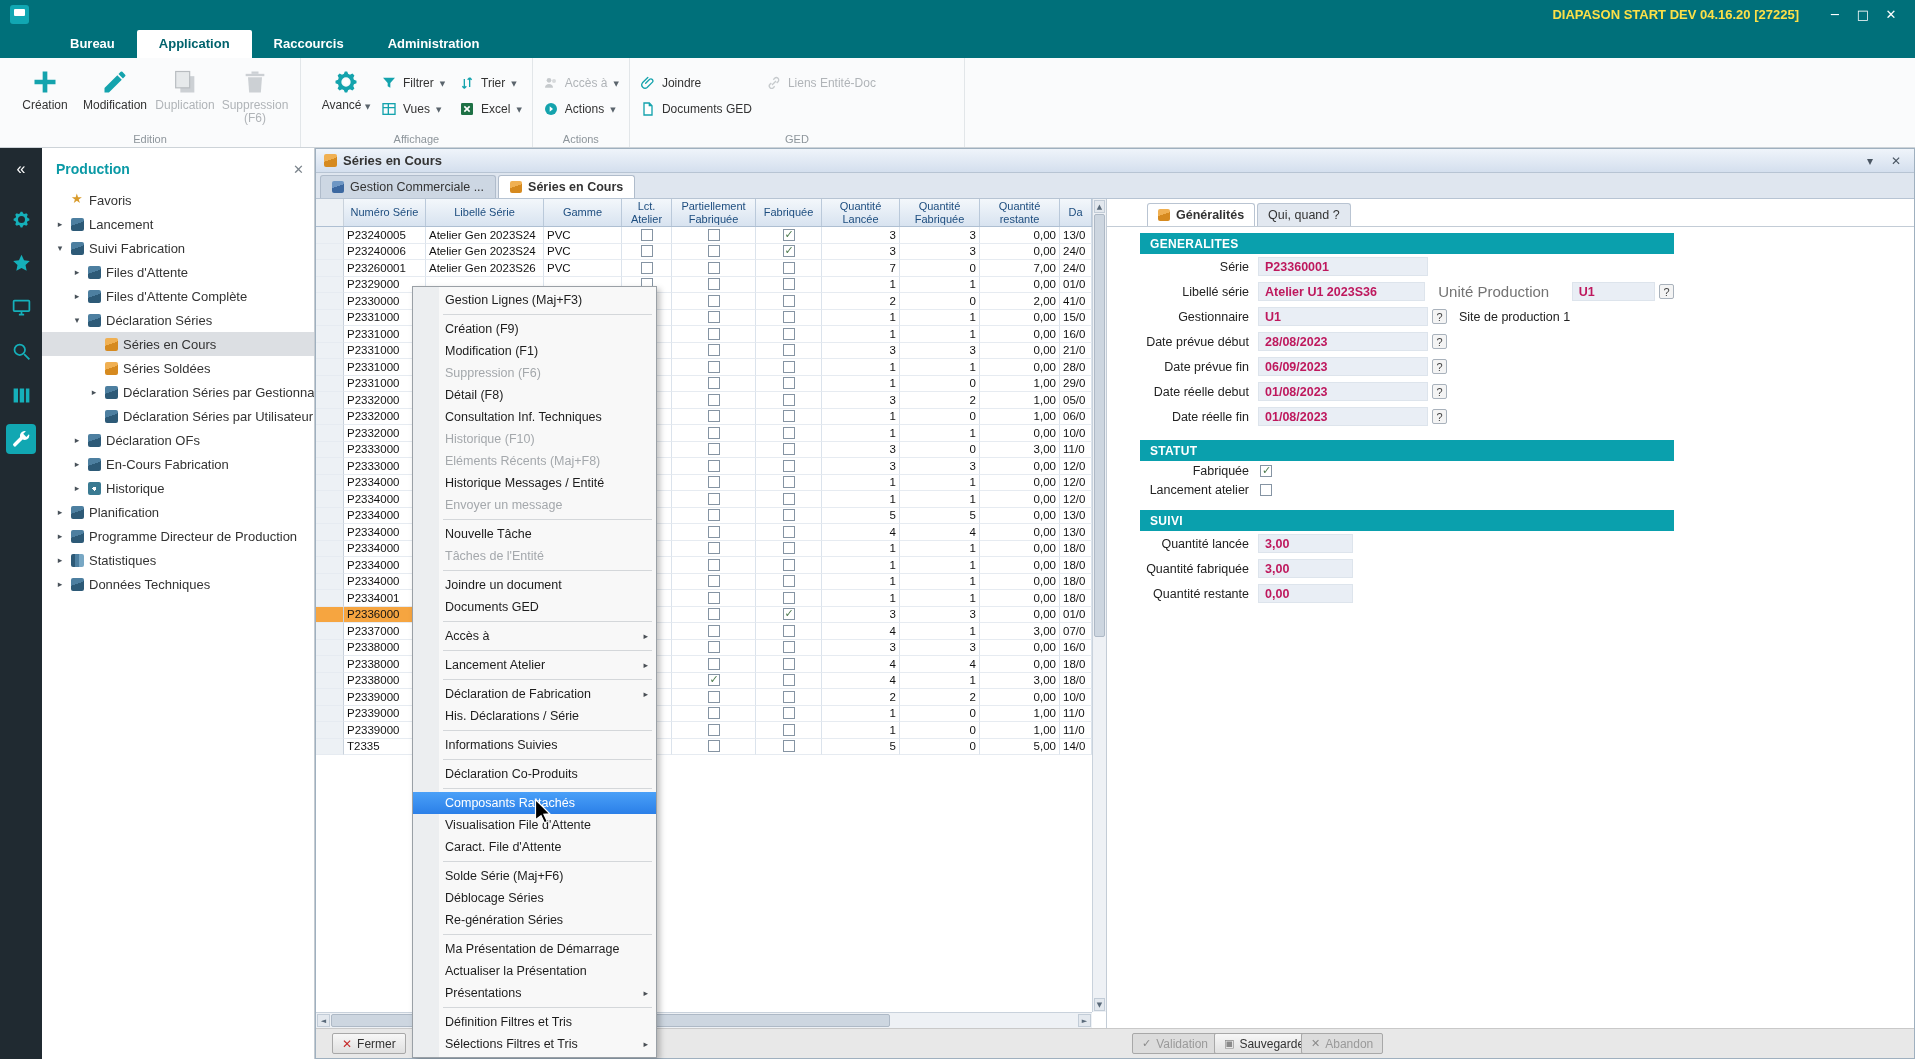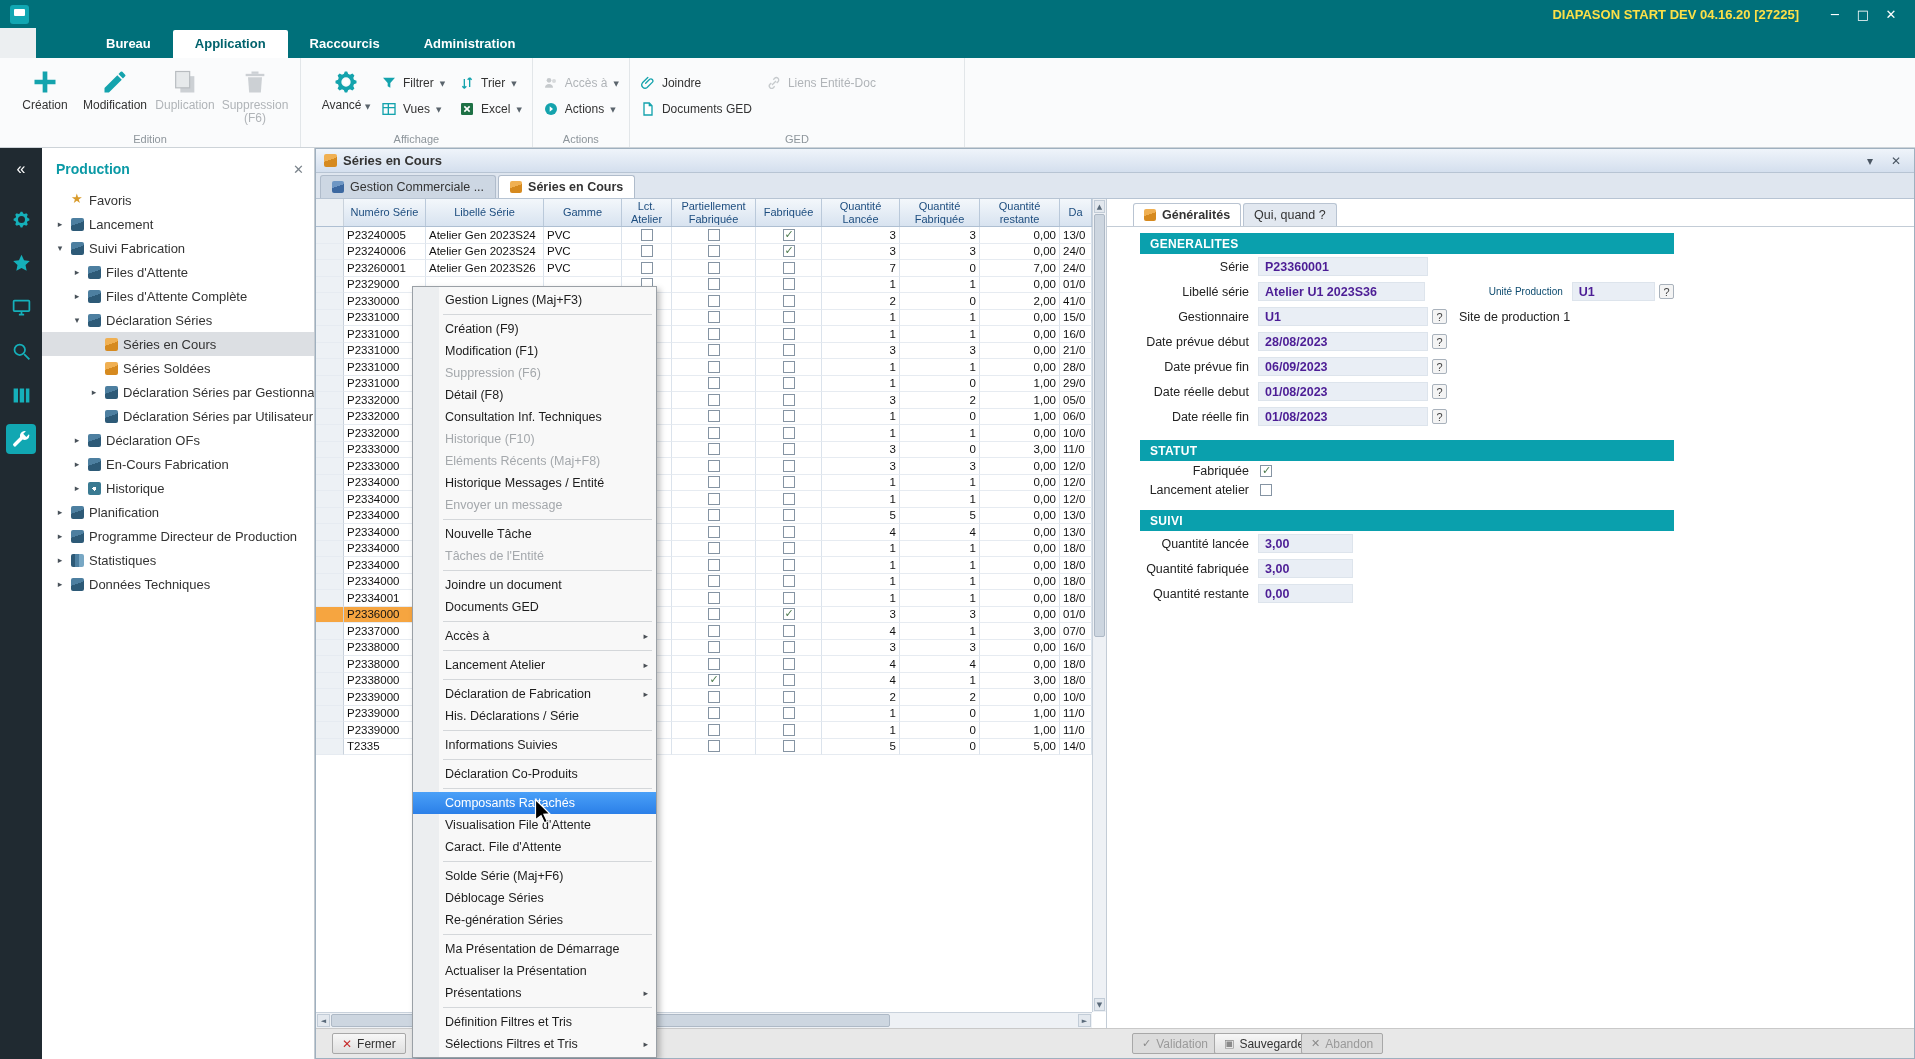--- a/index.html
+++ b/index.html
@@ -10,21 +10,21 @@
   
   .titlebar { position:absolute; left:0; top:0; right:0; height:28px; background:#00707a; display:flex; align-items:center; padding:0 10px; }
   .app-logo { width:19px; height:19px; border-radius:3px; background:#11a7b2; position:relative; margin-right:8px; }
   .app-logo::after { content:""; position:absolute; left:4px; top:4px; width:11px; height:7px; background:#fff; border-radius:1px; }
   .titlebar .spacer { flex:1; }
   .win-title { color:#fde047; font-size:13px; font-weight:bold; margin-right:22px; }
   .winbtn { color:#fff; width:28px; text-align:center; font-size:13px; font-family:"DejaVu Sans",sans-serif; cursor:default; }
   .winbtn.min::after{content:"─";} .winbtn.max::after{content:"□";} .winbtn.close::after{content:"✕";}
 
   
-  .menubar { position:absolute; left:0; top:28px; right:0; height:30px; background:#00707a; display:flex; align-items:flex-end; padding-left:48px;margin-left:36px; }
+  .menubar { position:absolute; left:0; top:28px; right:0; height:30px; background:#00707a; display:flex; align-items:flex-end; padding-left:48px; }
   .mtab { color:#fff; font-size:13px; font-weight:bold; padding:6px 22px 7px; }
   .mtab.active { background:#fff; color:#00626c; border-radius:2px 2px 0 0; }
 
   
   .ribbon { position:absolute; left:0; top:58px; right:0; height:90px; background:#fafbfc; border-bottom:1px solid #cdd3d8; display:flex; }
   .rgroup { position:relative; display:flex; align-items:flex-start; padding:4px 10px 16px; border-right:1px solid #e2e6e9; }
   .rgroup-label { position:absolute; left:0; right:0; bottom:2px; text-align:center; font-size:11px; color:#8d959b; }
   .bigbtn { width:70px; display:flex; flex-direction:column; align-items:center; gap:3px; padding-top:6px; font-size:12px; color:#333; }
   .bigbtn svg { width:28px; height:28px; }
   .bigbtn .lbl { text-align:center; line-height:1.1; }
@@ -107,31 +107,31 @@
   .sb-arrow { position:absolute; background:#e3e8ee; border:1px solid #c2ccd7; color:#5a6a7a; font-size:7px; display:flex; align-items:center; justify-content:center; font-family:"DejaVu Sans",sans-serif; }
   .vscroll .up { left:1px; right:1px; top:1px; height:13px; }
   .vscroll .down { left:1px; right:1px; bottom:1px; height:13px; }
   .hscroll .left { top:1px; bottom:1px; left:1px; width:13px; }
   .hscroll .right { top:1px; bottom:1px; right:1px; width:13px; }
   .v-thumb { position:absolute; left:1px; right:1px; top:15px; height:52%; background:#cdd6e0; border:1px solid #aeb9c6; border-radius:2px; }
   .h-thumb { position:absolute; top:1px; bottom:1px; left:15px; width:72%; background:#cdd6e0; border:1px solid #aeb9c6; border-radius:2px; }
 
   
   .detail-pane { flex:1; background:#fff; border-left:1px solid #c3ccd6; min-width:0; }
-  .detail-tabs { height:28px; display:flex; align-items:flex-end; gap:2px; padding-left:26px; border-bottom:1px solid #c3ccd6; }
+  .detail-tabs { height:28px; display:flex; align-items:flex-end; gap:2px; padding-left:40px; border-bottom:1px solid #c3ccd6; }
   .dtab { height:23px; display:flex; align-items:center; gap:6px; padding:0 10px; font-size:12.5px; background:#e2e8f0; border:1px solid #b9c4d2; border-bottom:none; border-radius:3px 3px 0 0; color:#333; }
   .dtab.active { background:#fff; font-weight:bold; }
   .dcontent { margin:6px 0 0 33px; width:534px; }
   .sec { height:21px; background:#0aa0ad; color:#fff; font-weight:bold; font-size:12px; display:flex; align-items:center; padding-left:10px; margin-top:11px; letter-spacing:.3px; }
   .sec.first { margin-top:2px; }
   .frow { display:flex; align-items:center; height:25px; }
   .flabel { width:118px; text-align:right; padding-right:9px; font-size:12.5px; color:#222; flex:0 0 118px; }
-  .fbox { background:#e9eef5; border:1px solid #dde4ec; font-weight:bold; color:#4c1d95; font-size:12.5px; height:19px; display:flex; align-items:center; padding:0 6px; overflow:hidden; white-space:nowrap; }
+  .fbox { background:#e9eef5; border:1px solid #dde4ec; font-weight:bold; color:#be185d; font-size:12.5px; height:19px; display:flex; align-items:center; padding:0 6px; overflow:hidden; white-space:nowrap; }
   .w170 { width:170px; } .w95 { width:95px; } .w85 { width:85px; }
-  .flabel2 { width:150px; text-align:right; padding:0 9px 0 0; font-size:10px; color:#0c4a6e; }
+  .flabel2 { width:150px; text-align:center; padding:0 9px 0 0; font-size:15px; color:#737373; }
   .qbtn { width:15px; height:15px; margin-left:4px; border:1px solid #a9b2bc; background:#f4f4f4; border-radius:2px; font-size:11px; color:#444; display:flex; align-items:center; justify-content:center; }
   .qbtn::after { content:"?"; }
   .ftext { font-size:12.5px; color:#222; margin-left:12px; }
   .srow { display:flex; align-items:center; height:19px; }
   .srow .cb { margin-left:2px; }
 
   
   .mdi-footer { height:30px; background:#e8e8e8; border-top:1px solid #c9c9c9; position:relative; }
   .fbtn { position:absolute; top:4px; height:21px; display:flex; align-items:center; gap:5px; padding:0 9px; font-size:12px; background:linear-gradient(#f7f7f7,#e0e0e0); border:1px solid #a8a8a8; border-radius:2px; color:#333; }
   .fbtn.disabled { color:#9a9a9a; background:#dcdcdc; }

